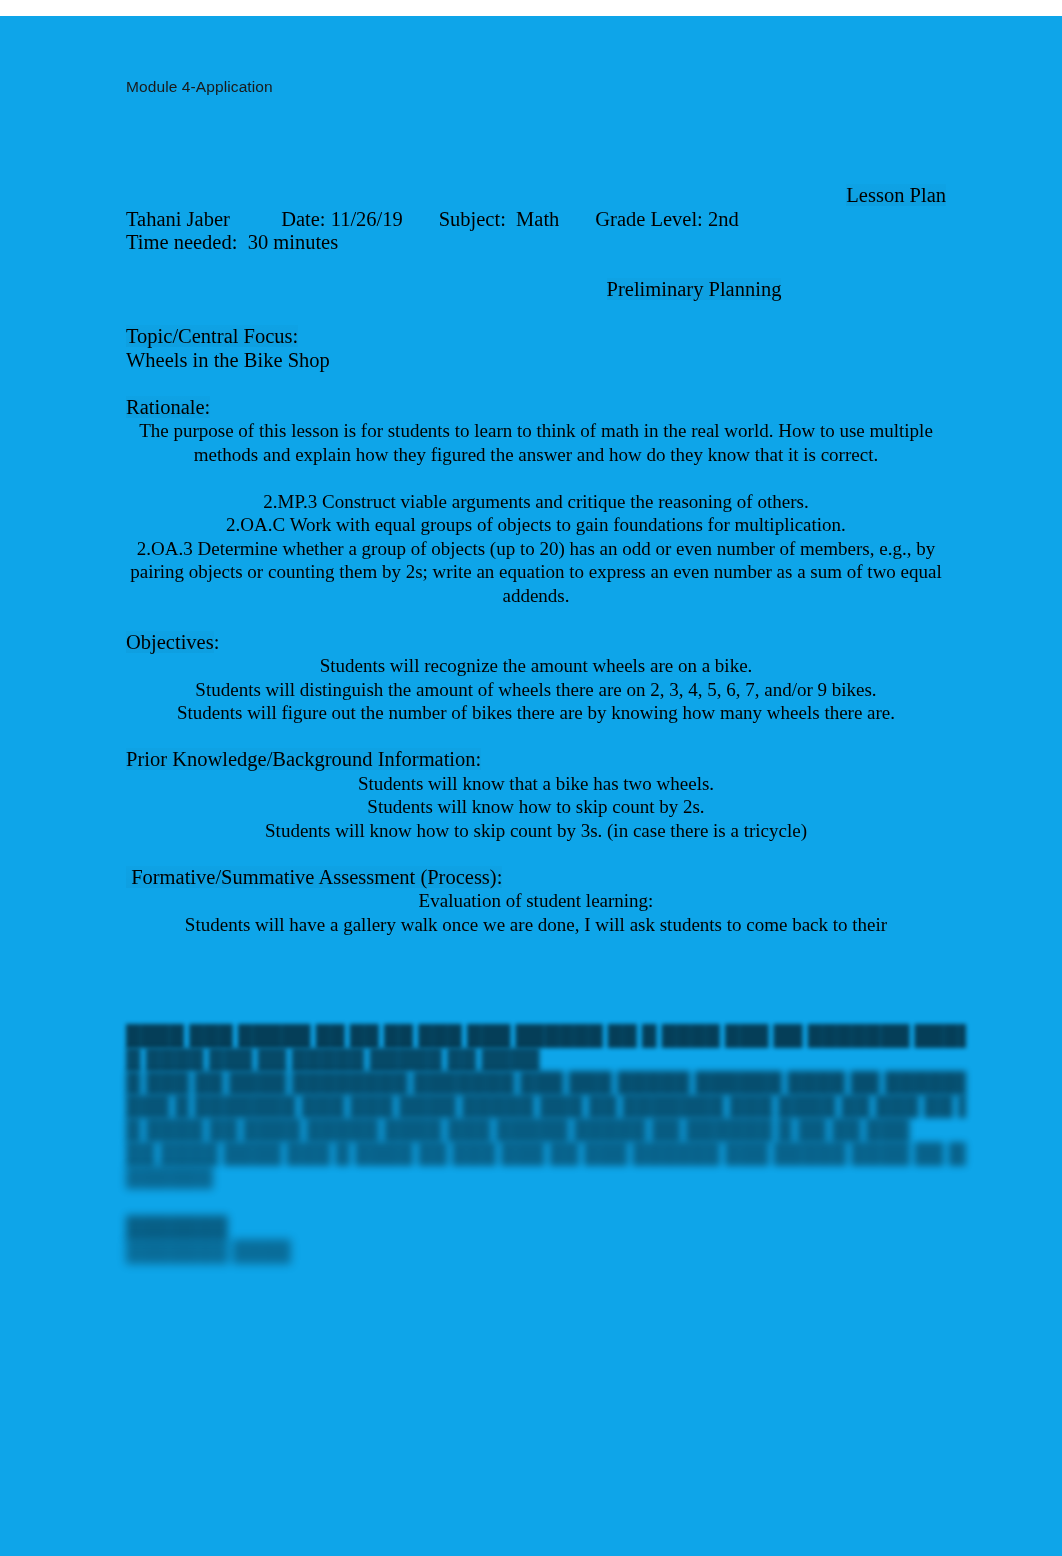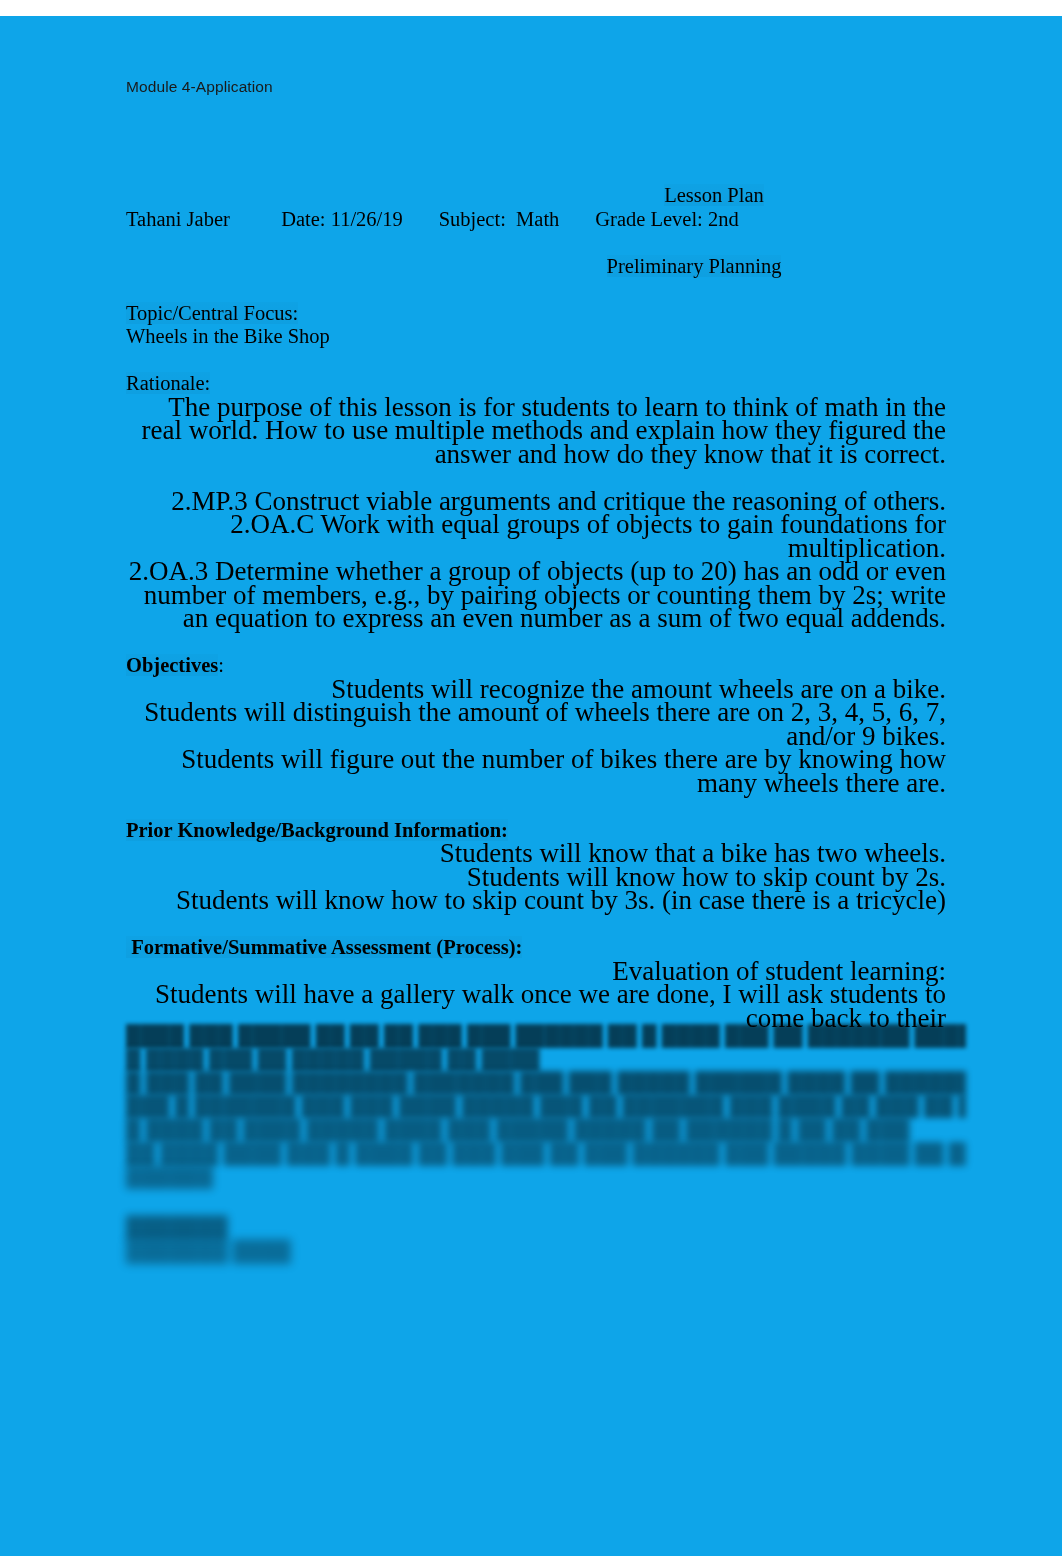--- a/index.html
+++ b/index.html
@@ -44,34 +44,34 @@
     top: 168px;
     width: 820px;
     font-size: 20.5px;
     line-height: 23.5px;
   }
 
   .line { white-space: pre-wrap; }
   .blank { height: 23.5px; }
 
   .centered-title {
-    text-align: center;
+    text-align: right;
     padding-left: 356px;
   }
   .centered-sub {
     text-align: center;
     padding-left: 316px;
   }
 
-  .bold { font-weight: bold; text-align: right; }
+  .bold { font-weight: normal; text-align: right; }
 
   .wrap {
-    font-size: 27px;
+    font-size: 19px;
     line-height: 23.5px;
-    text-align: right;
+    text-align: center;
   }
 
   
   .tabrow {
     white-space: pre;
   }
 
   
   .blur-region {
     position: absolute;
@@ -127,20 +127,21 @@
 <div class="page">
 
   <div class="running-head">Module 4-Application</div>
 
   <div class="body-block">
 
     <div class="line centered-title"><span class="hl">Lesson Plan</span></div>
 
     <div class="line tabrow"><span>Tahani Jaber</span><span>          </span><span>Date: 11/26/19</span><span>       </span><span>Subject:  Math</span><span>       </span><span>Grade Level: 2nd</span></div>
 
+    <div class="line">Time needed:  30 minutes</div>
 
     <div class="blank"></div>
 
     <div class="line centered-sub"><span class="hl">Preliminary Planning</span></div>
 
     <div class="blank"></div>
 
     <div class="line"><span class="hl">Topic/Central Focus:</span></div>
     <div class="line">Wheels in the Bike Shop</div>
 

